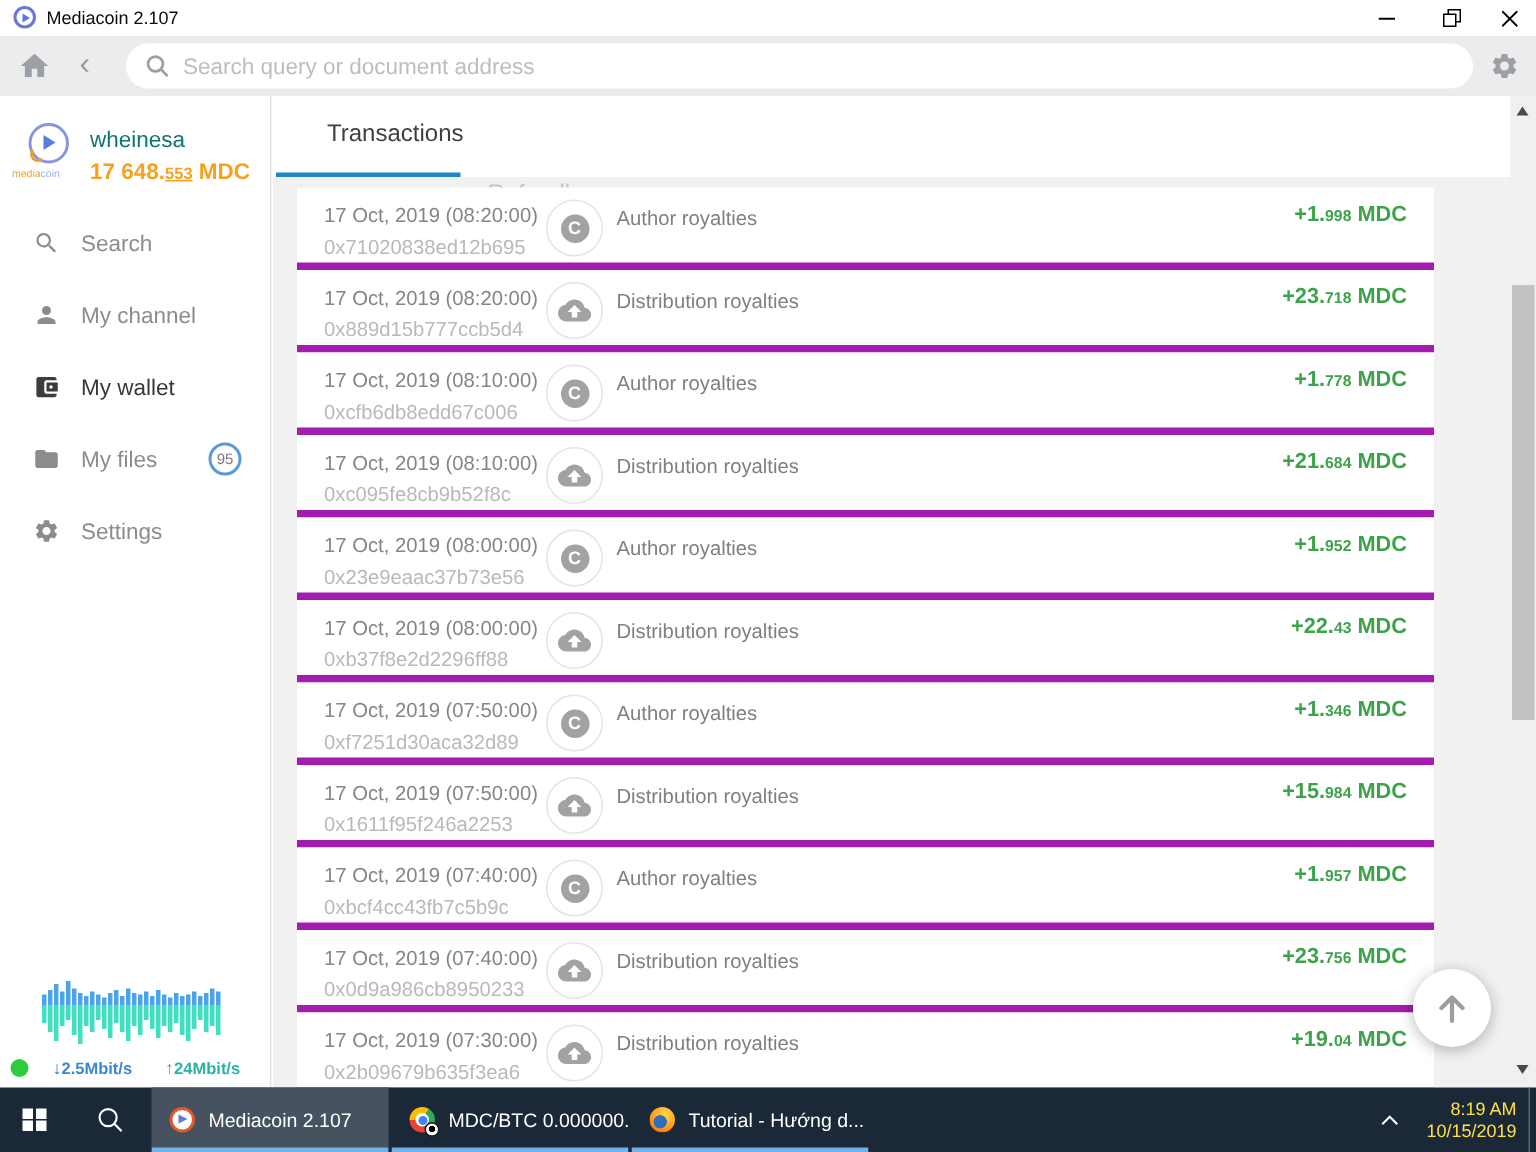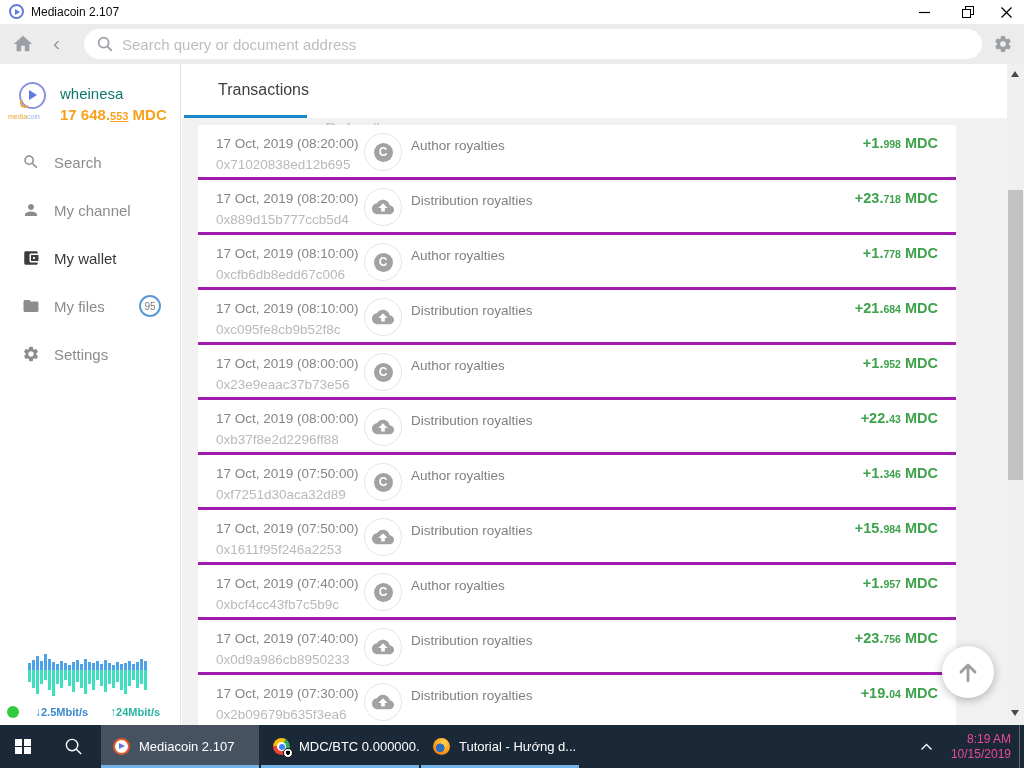--- a/index.html
+++ b/index.html
@@ -62,21 +62,21 @@
   .uspeed { color:#2ab3a3; }
   .speed-arrow { font-size:12px; }
   
   .main { position:absolute; top:64px; left:182px; right:0; bottom:43px; background:#f1f1f1; overflow:hidden; }
   .tabbar { position:absolute; top:0; left:0; right:0; height:54px; background:#fff; }
   .tab { position:absolute; top:17px; font-size:16px; color:#c4c4c4; cursor:default; }
   .tab-0 { left:36px; color:#3f3f3f; }
   .tab-1 { left:143px;margin-top:40px; }
   .tab-underline { position:absolute; left:2px; bottom:0; width:123px; height:3px; background:#1e87c9; }
   .rows { position:absolute; top:61px; left:16px; width:758px; }
-  .t-row { position:relative; height:55px; background:#fff; border-bottom:3px solid #a21caf; }
+  .t-row { position:relative; height:55px; background:#fff; border-bottom:5px solid #a21caf; }
   .t-date { position:absolute; left:18px; top:11px; font-size:13.5px; color:#858585; }
   .t-hash { position:absolute; left:18px; top:32px; font-size:13.5px; color:#b9b9b9; }
   .t-iconwrap { position:absolute; left:166px; top:8px; width:38px; height:38px; border-radius:50%;
     border:1px solid #e5e5e5; background:#fff; display:flex; align-items:center; justify-content:center; }
   .ic-author { width:19px; height:19px; border-radius:50%; background:#a2a2a2; color:#fff;
     font-size:12px; font-weight:700; display:flex; align-items:center; justify-content:center; }
   .t-type { position:absolute; left:213px; top:13px; font-size:13.5px; color:#808080; }
   .t-amount { position:absolute; right:18px; top:10px; font-size:14.5px; font-weight:700; color:#3ea24b; }
   .t-amount .frac { font-size:10.5px; }
   
@@ -108,21 +108,21 @@
     background:conic-gradient(from 150deg, #ea4335 0deg 120deg, #fbbc05 120deg 240deg, #34a853 240deg 360deg); }
   .i-chrome::before { content:""; position:absolute; left:4px; top:4px; width:9px; height:9px; border-radius:50%; background:#fff; }
   .i-chrome::after { content:""; position:absolute; left:5.5px; top:5.5px; width:6px; height:6px; border-radius:50%; background:#4285f4; }
   .i-chrome .ball { position:absolute; right:-3px; bottom:-3px; width:10px; height:10px; border-radius:50%;
     border:1px solid #1a1a1a; background:radial-gradient(circle at 50% 45%, #000 0 2px, #fff 2.2px); z-index:2; }
   .i-firefox { width:17px; height:17px; border-radius:50%;
     background:radial-gradient(circle at 42% 58%, #2e6fbb 0 30%, rgba(0,0,0,0) 33%),
                radial-gradient(circle at 62% 28%, #ffd34d, #ff9d1c 55%, #e8650d 92%); }
   .tray { position:absolute; right:0; top:0; bottom:0; display:flex; align-items:center; }
   .tray-chevron { margin-right:18px; display:flex; }
-  .clock { text-align:right; color:#ec4899; font-size:12px; line-height:15px; margin-right:8px; }
+  .clock { text-align:right; color:#fde047; font-size:12px; line-height:15px; margin-right:8px; }
   .show-desktop { width:1px; align-self:stretch; background:#5d6773; margin-right:4px; }
 </style>
 </head>
 <body>
 
 <div class="screen">
 
   <div class="titlebar">
     <div class="app-icon"></div>
     <div class="title-text">Mediacoin 2.107</div>

